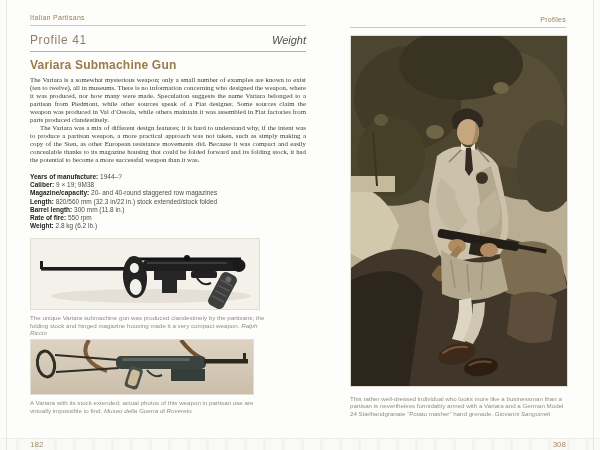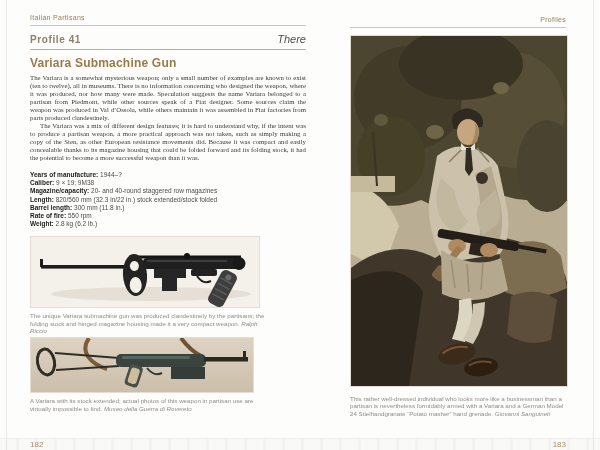--- a/index.html
+++ b/index.html
@@ -7,21 +7,21 @@
           font-family:"Liberation Sans",sans-serif;}
   .edge{position:absolute;top:0;width:1px;height:450px;background:#e9e7e3;}
   .scan-bottom{position:absolute;left:0;top:438px;width:600px;height:12px;
     background:repeating-linear-gradient(90deg,rgba(0,0,0,0.015) 0 16px,rgba(0,0,0,0.045) 16px 19px);
     border-top:1px solid #efedea;}
   
   .page-left{position:absolute;left:30px;top:14px;width:276px;}
   .runhead{font-size:7px;letter-spacing:.3px;color:#9b7e55;padding-bottom:4px;border-bottom:1px solid #ccc5b8;}
   .profile-row{display:flex;justify-content:space-between;align-items:baseline;
                padding:7px 0 4px 0;border-bottom:1px solid #b7af a1;border-bottom:1px solid #b7afa1;}
-  .profile-label{font-size:10px;color:#8d7f6b;letter-spacing:.6px;font-weight:bold;}
+  .profile-label{font-size:12px;color:#8d7f6b;letter-spacing:.6px;}
   .country{font-size:11px;font-style:italic;color:#524f49;}
   .weapon-title{margin:6px 0 4px 0;font-size:12px;font-weight:bold;color:#9a7a4a;letter-spacing:.2px;}
   .bodytext p{margin:0;font-family:"Liberation Serif",serif;font-size:6.8px;line-height:8px;
               color:#3c3b36;text-align:justify;}
   .bodytext p + p{text-indent:10px;}
   .specs{margin-top:9px;font-size:6.5px;line-height:8.2px;color:#4e4c48;}
   .specs b{color:#1e1d1b;}
   .photo{display:block;border:1px solid #e3ddd3;}
   .photo1{margin-top:8px;width:228px;height:70px;}
   .photo2{margin-top:3px;width:222px;height:54px;}
@@ -42,21 +42,21 @@
 <div id="spread">
   <div class="edge" style="left:6px"></div>
   <div class="edge" style="left:593px"></div>
   <div class="scan-bottom"></div>
 
   <div class="page-left">
     <div class="runhead">Italian Partisans</div>
 
     <div class="profile-row">
       <span class="profile-label">Profile 41</span>
-      <span class="country">There</span>
+      <span class="country">Weight</span>
     </div>
 
     <div class="weapon-title">Variara Submachine Gun</div>
 
     <div class="bodytext">
       <p>The Variara is a somewhat mysterious weapon; only a small number of examples are known to exist (ten to twelve), all in museums. There is no information concerning who designed the weapon, where it was produced, nor how many were made. Speculation suggests the name Variara belonged to a partisan from Piedmont, while other sources speak of a Fiat designer. Some sources claim the weapon was produced in Val d’Ossola, while others maintain it was assembled in Fiat factories from parts produced clandestinely.</p>
       <p>The Variara was a mix of different design features; it is hard to understand why, if the intent was to produce a partisan weapon, a more practical approach was not taken, such as simply making a copy of the Sten, as other European resistance movements did. Because it was compact and easily concealable thanks to its magazine housing that could be folded forward and its folding stock, it had the potential to become a more successful weapon than it was.</p>
     </div>
 
     <div class="specs">
@@ -182,14 +182,14 @@
       </g>
       <g transform="rotate(-8 130 331)">
         <ellipse cx="130" cy="331" rx="17" ry="9" fill="#2c1f12"></ellipse>
         <path d="M118 328 q11 -5 23 0" stroke="#6b4a2e" stroke-width="2" fill="none"></path>
       </g>
     </svg>
 
     <div class="caption caption-r"><span>This rather well-dressed individual who looks more like a businessman than a partisan is nevertheless formidably armed with a Variara and a German Model 24 Stielhandgranate “Potato masher” hand grenade. </span><span class="credit">Giovanni Sanguineti</span></div>
   </div>
 
-  <div class="pagenum pagenum-right">183</div>
+  <div class="pagenum pagenum-right">308</div>
 </div>
 
 </body></html>

